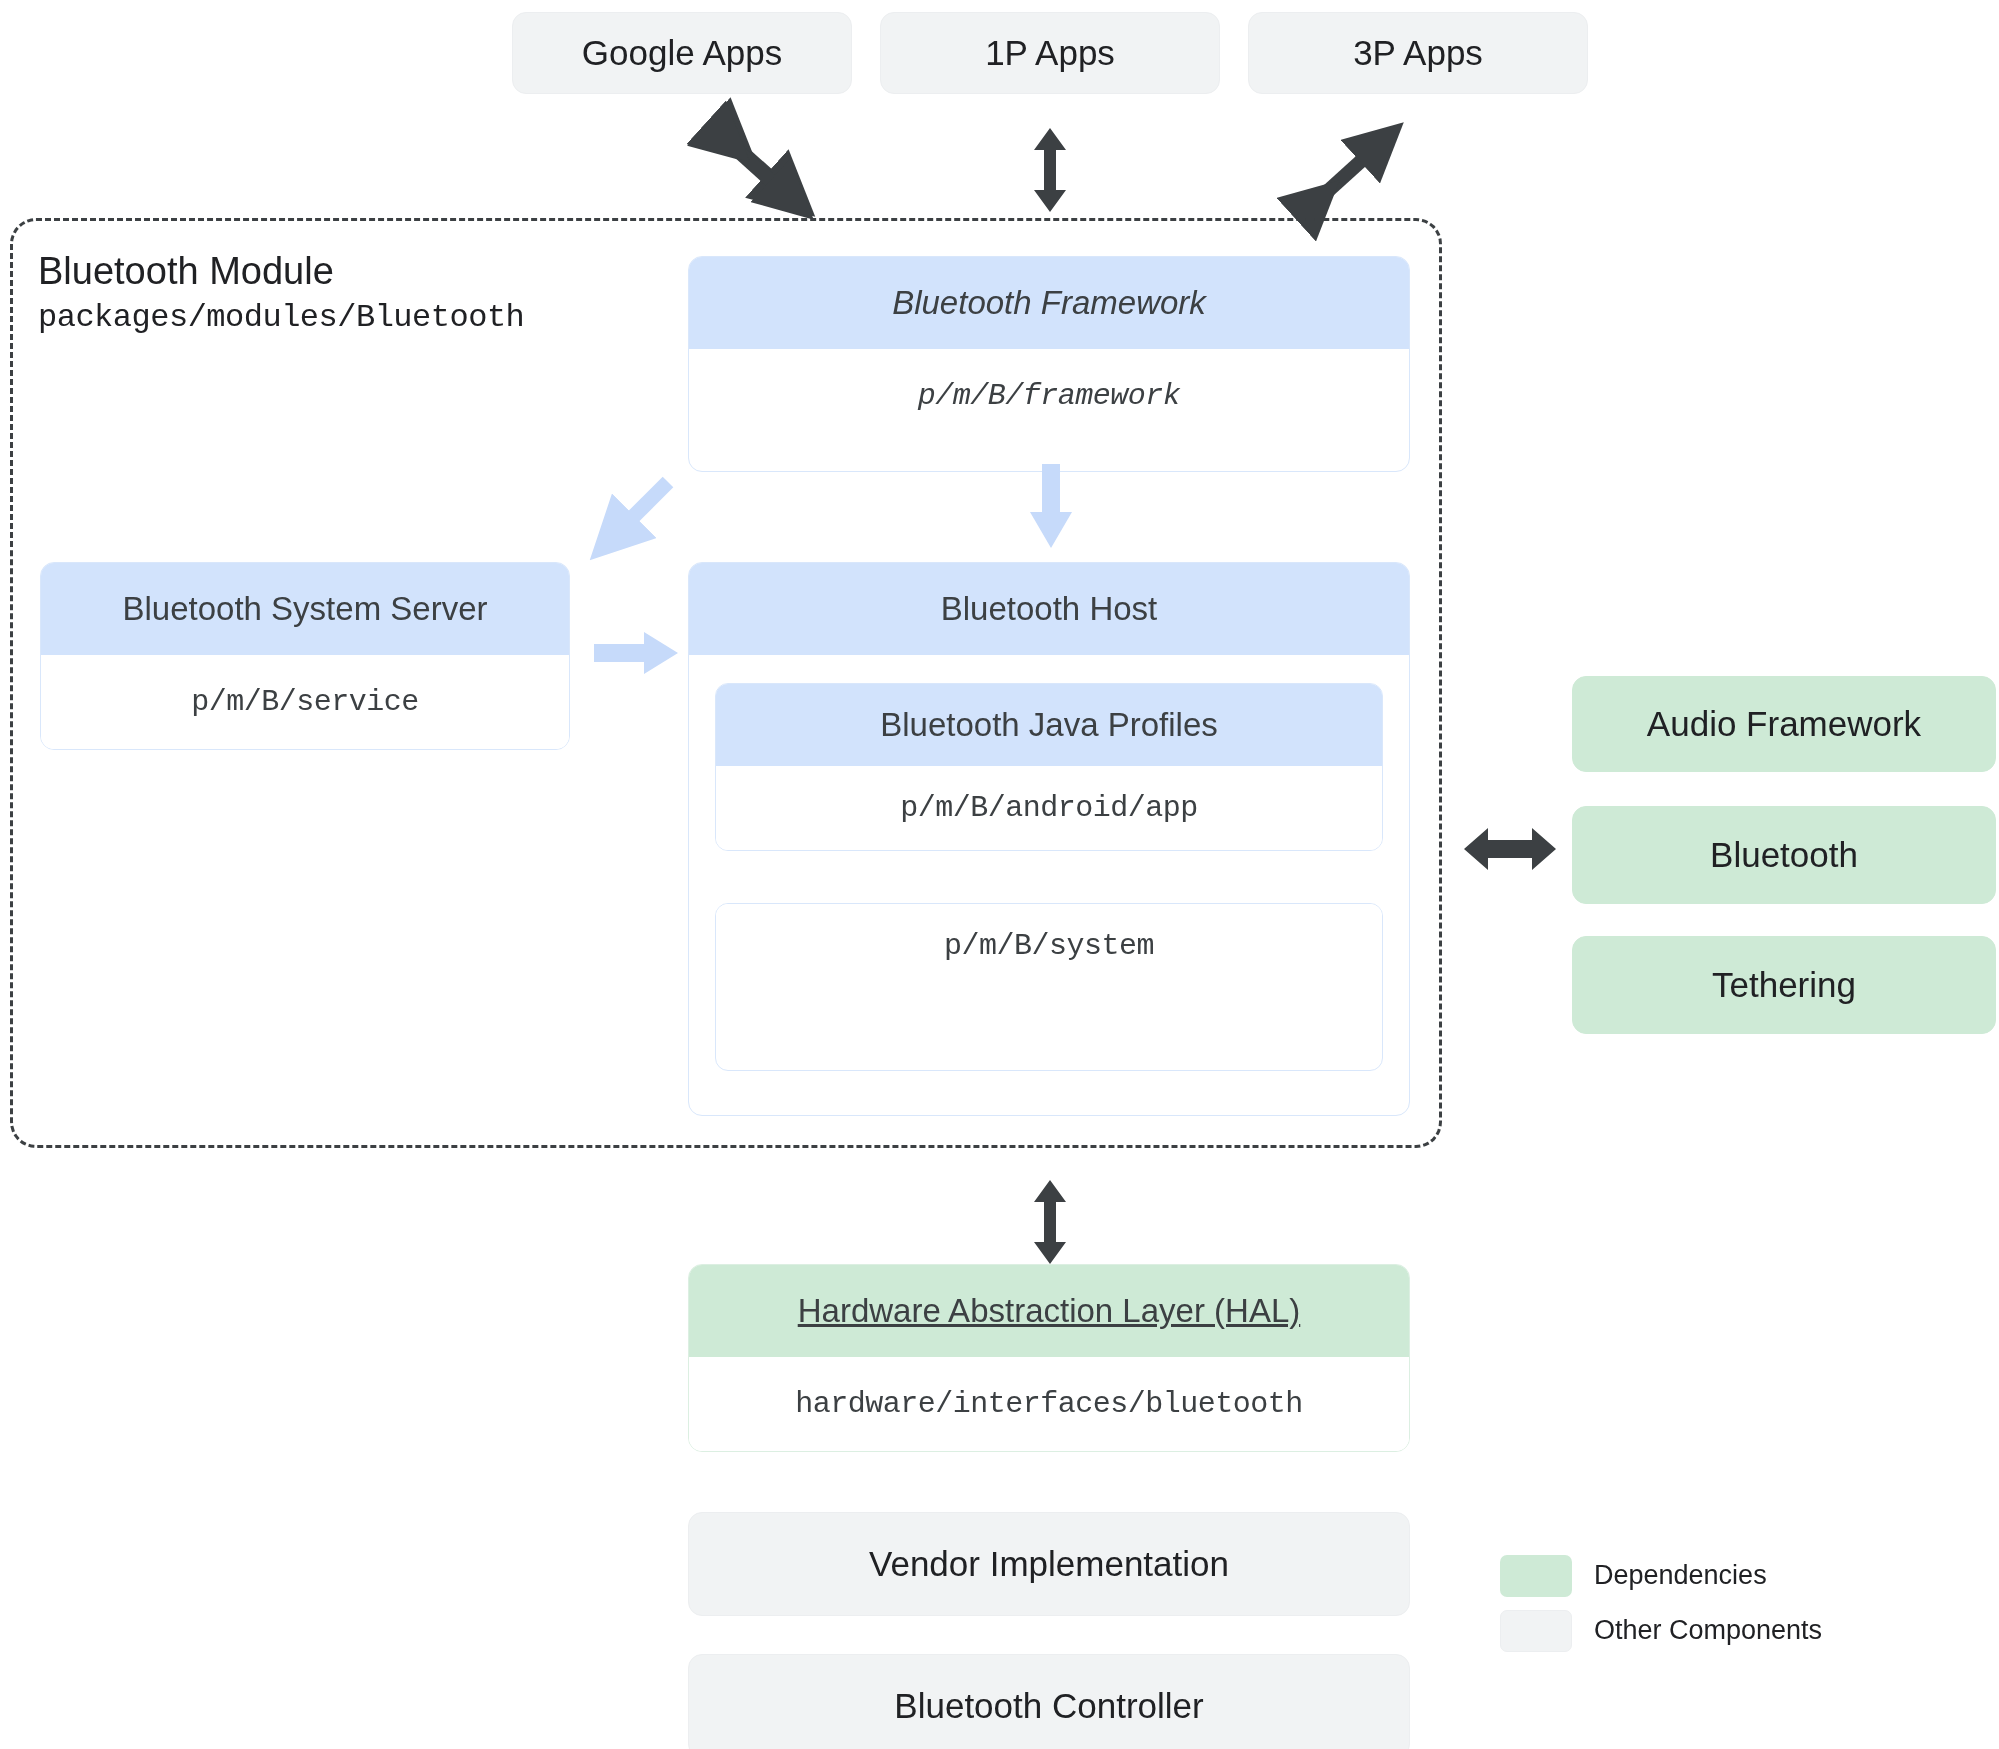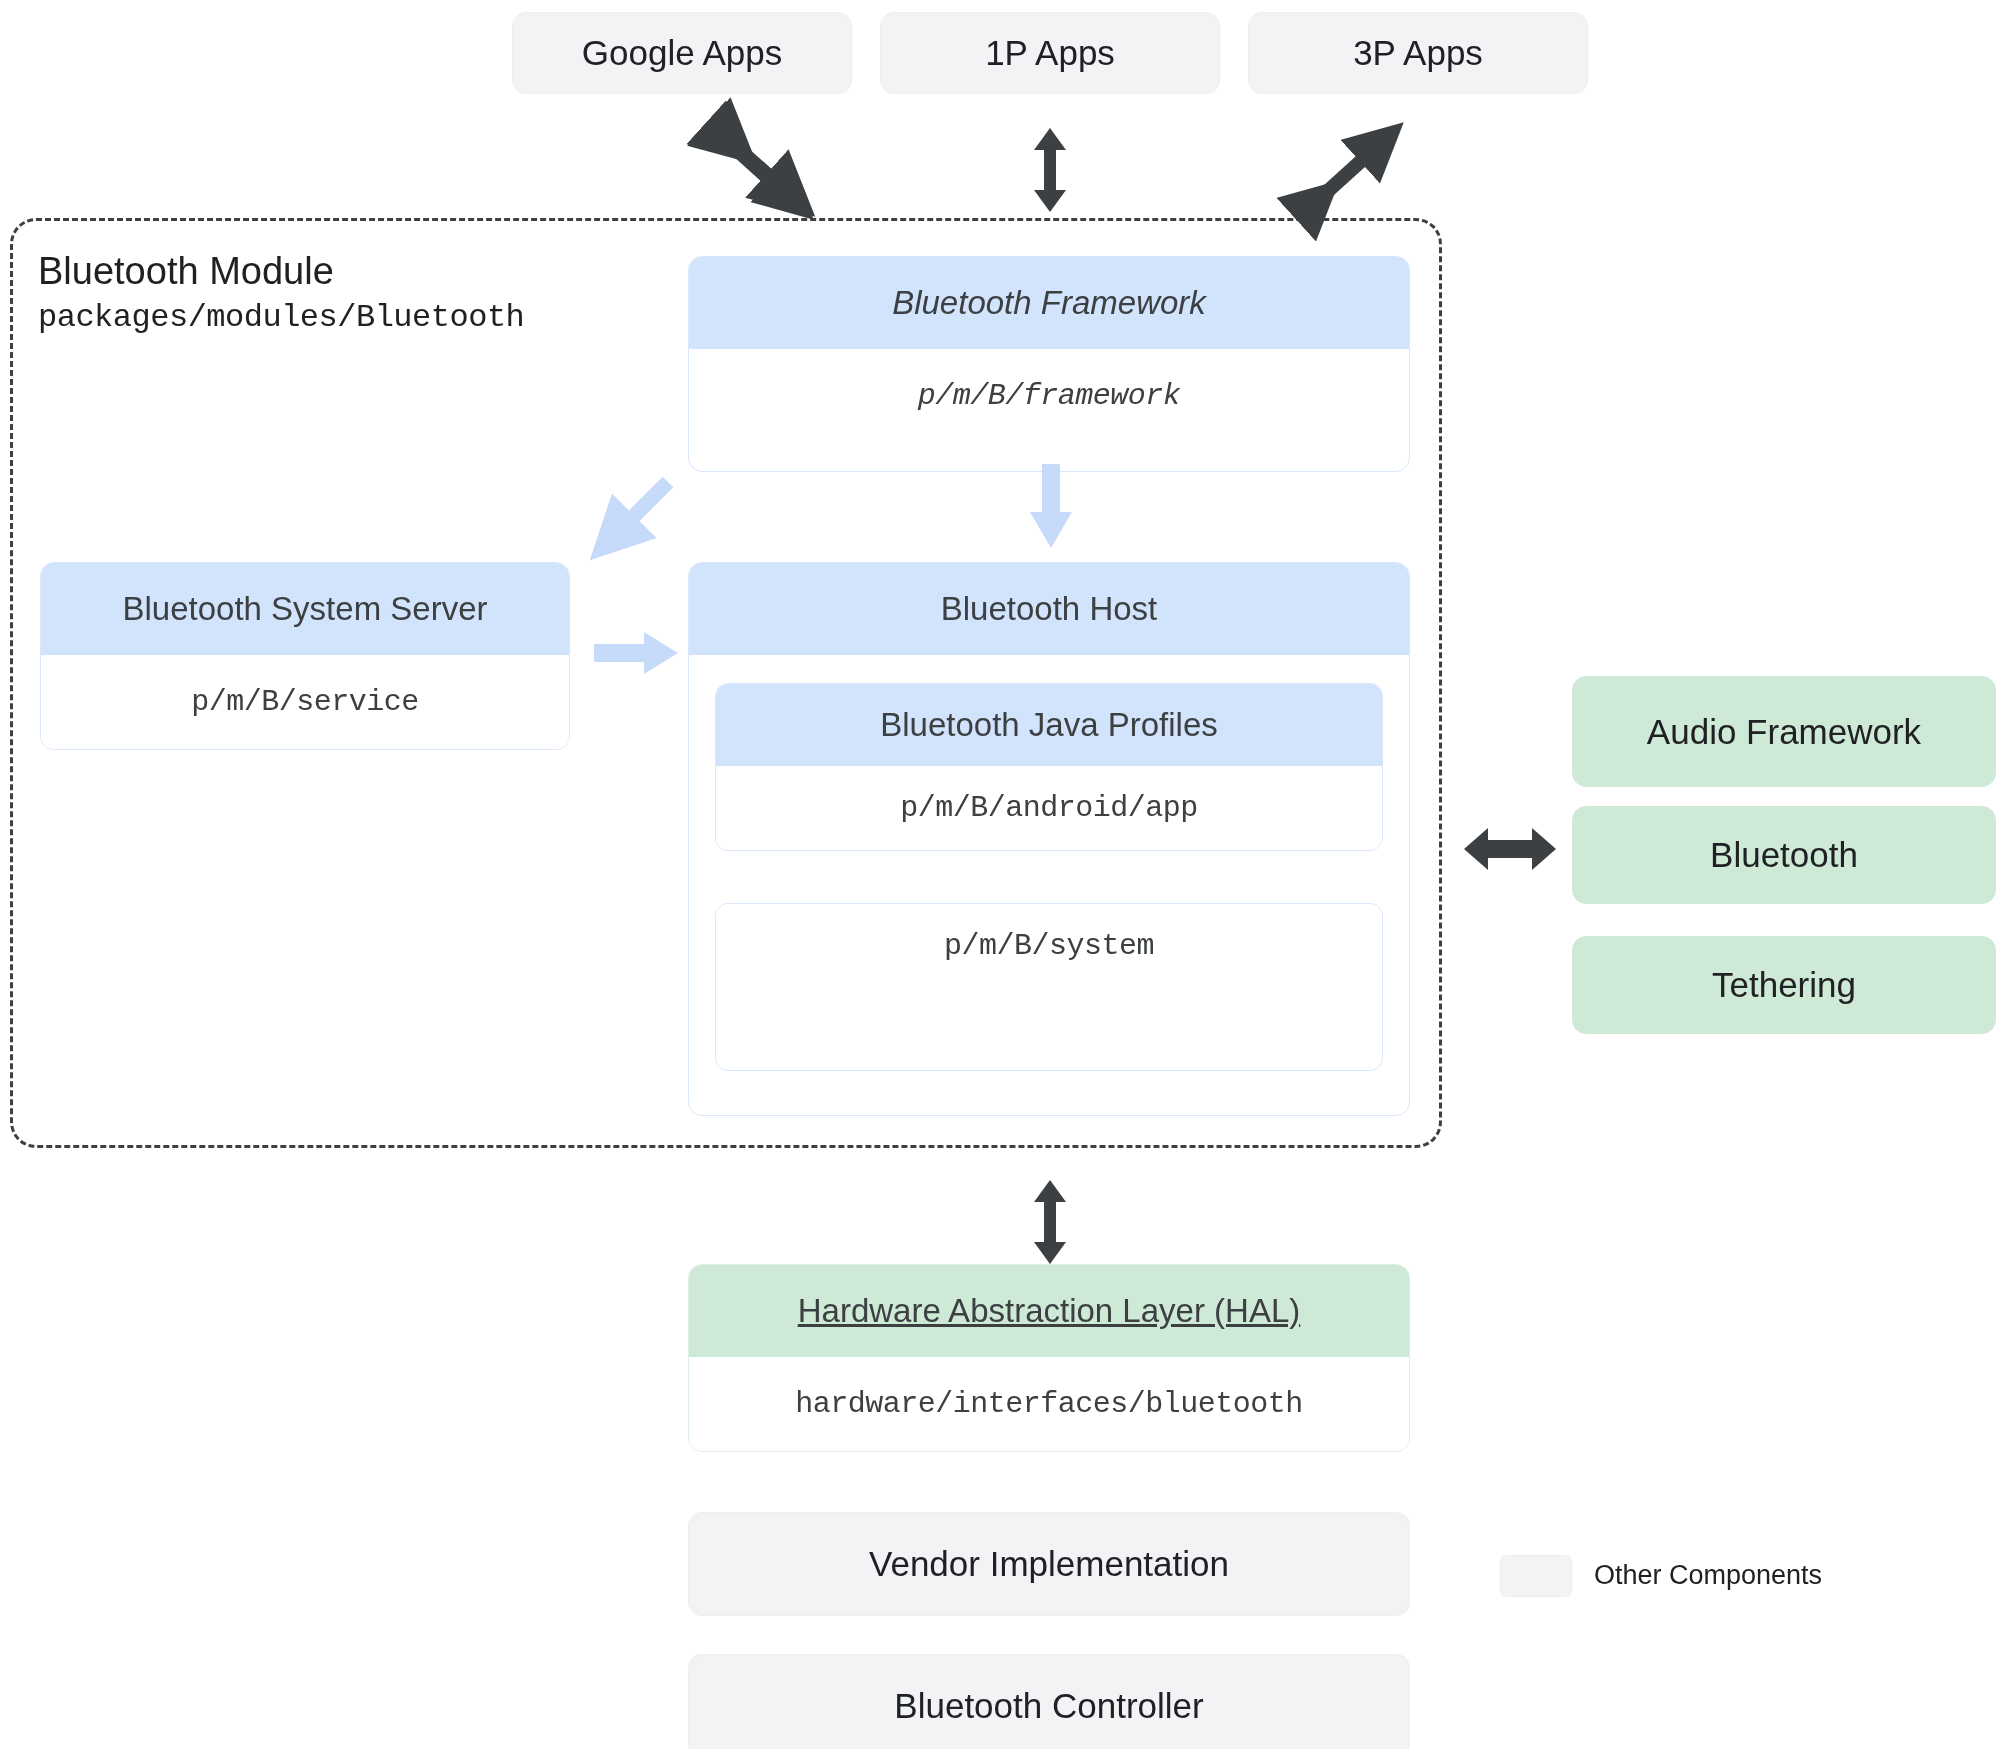--- a/index.html
+++ b/index.html
@@ -148,21 +148,21 @@
 
   <div class="card blue-card" style="left:26px;top:340px;width:668px;height:168px;border-radius:13px;">
     <div class="path" style="height:84px;">p/m/B/system</div>
   </div>
 </div>
 
 <svg class="abs" style="left:1462px;top:826px;" width="96" height="46">
   <path d="M2,23 L26,2 L26,14 L70,14 L70,2 L94,23 L70,44 L70,32 L26,32 L26,44 Z" fill="#3c4043"></path>
 </svg>
 
-<div class="plain green-box" style="left:1572px;top:676px;width:424px;height:111px;">
+<div class="plain green-box" style="left:1572px;top:676px;width:424px;height:96px;">
   <span>Audio Framework</span>
 </div>
 <div class="plain green-box" style="left:1572px;top:806px;width:424px;height:98px;">
   <span>Bluetooth</span>
 </div>
 <div class="plain green-box" style="left:1572px;top:936px;width:424px;height:98px;">
   <span>Tethering</span>
 </div>
 
 <svg class="abs" style="left:1028px;top:1178px;" width="44" height="88">
@@ -176,16 +176,20 @@
 
 <div class="plain gray-box" style="left:688px;top:1512px;width:722px;height:104px;">
   <span>Vendor Implementation</span>
 </div>
 <div class="plain gray-box" style="left:688px;top:1654px;width:722px;height:104px;">
   <span>Bluetooth Controller</span>
 </div>
 
 <div id="legend">
   <div class="legend-row">
+    <span class="legend-swatch" style="background:#ceead6;"></span>
+    <span class="legend-label">Dependencies</span>
+  </div>
+  <div class="legend-row">
     <span class="legend-swatch" style="background:#f1f3f4;border:1px solid #eceef0;box-sizing:border-box;"></span>
     <span class="legend-label">Other Components</span>
   </div>
 </div>
 
 </body></html>

